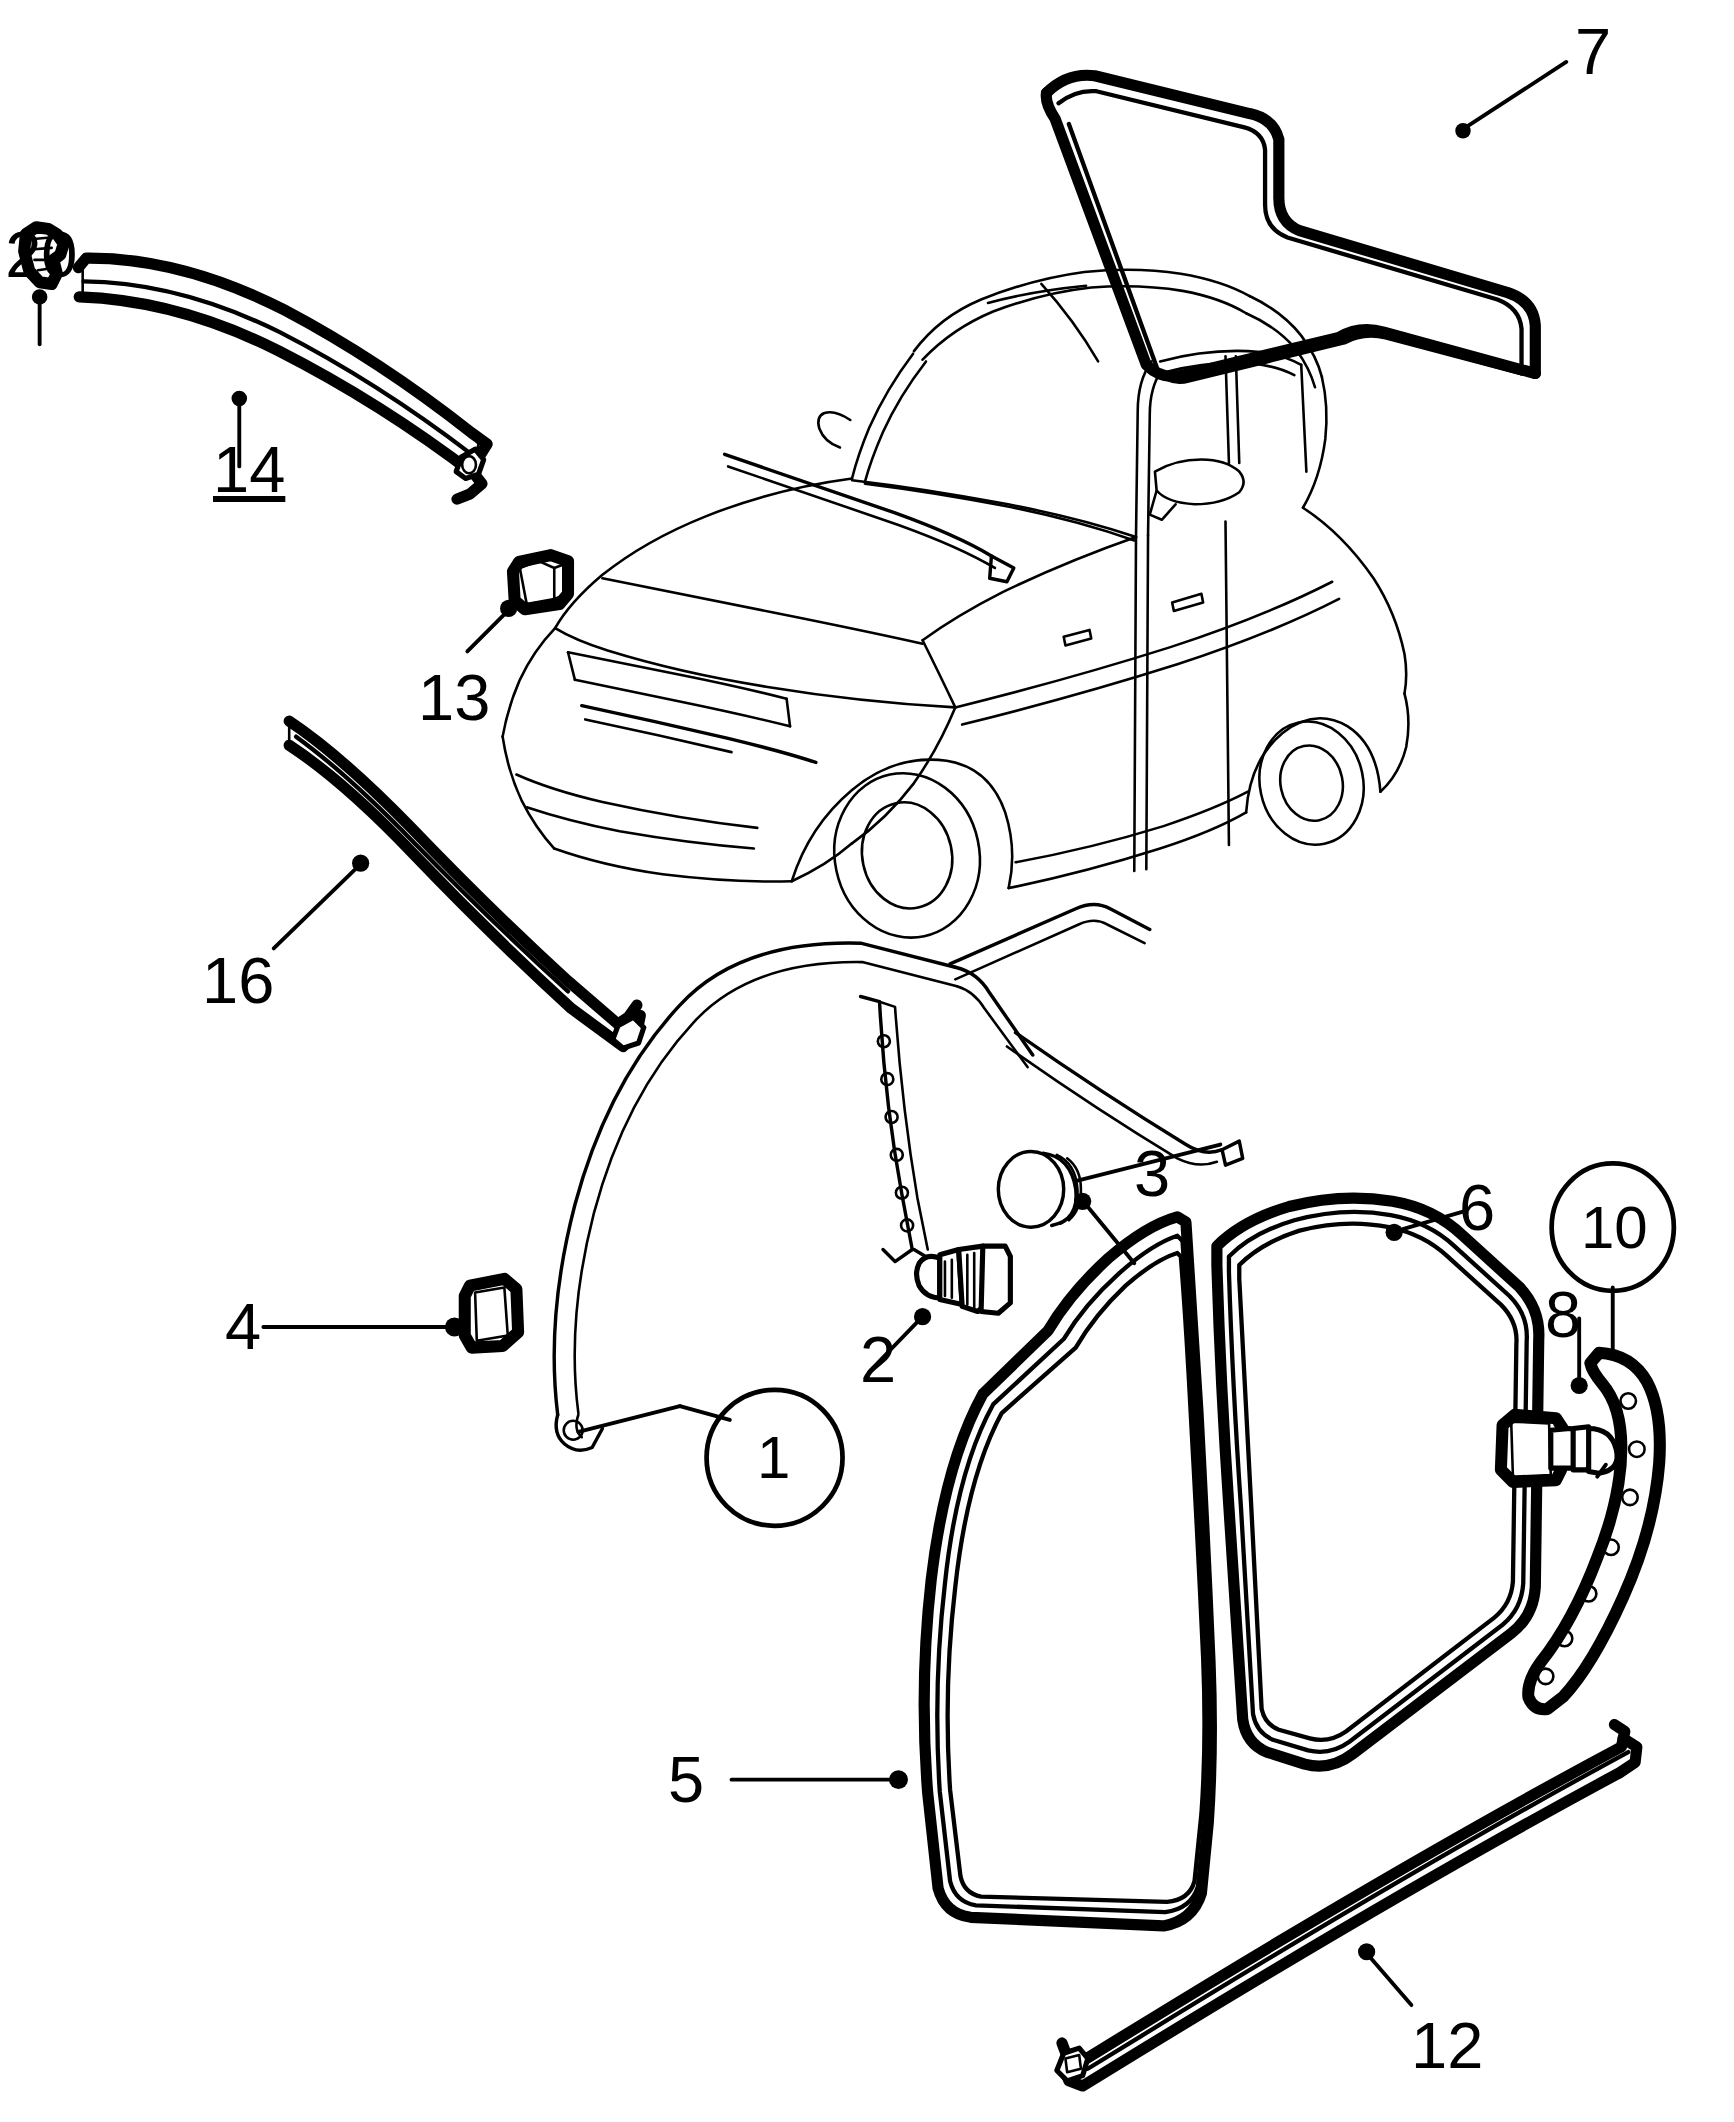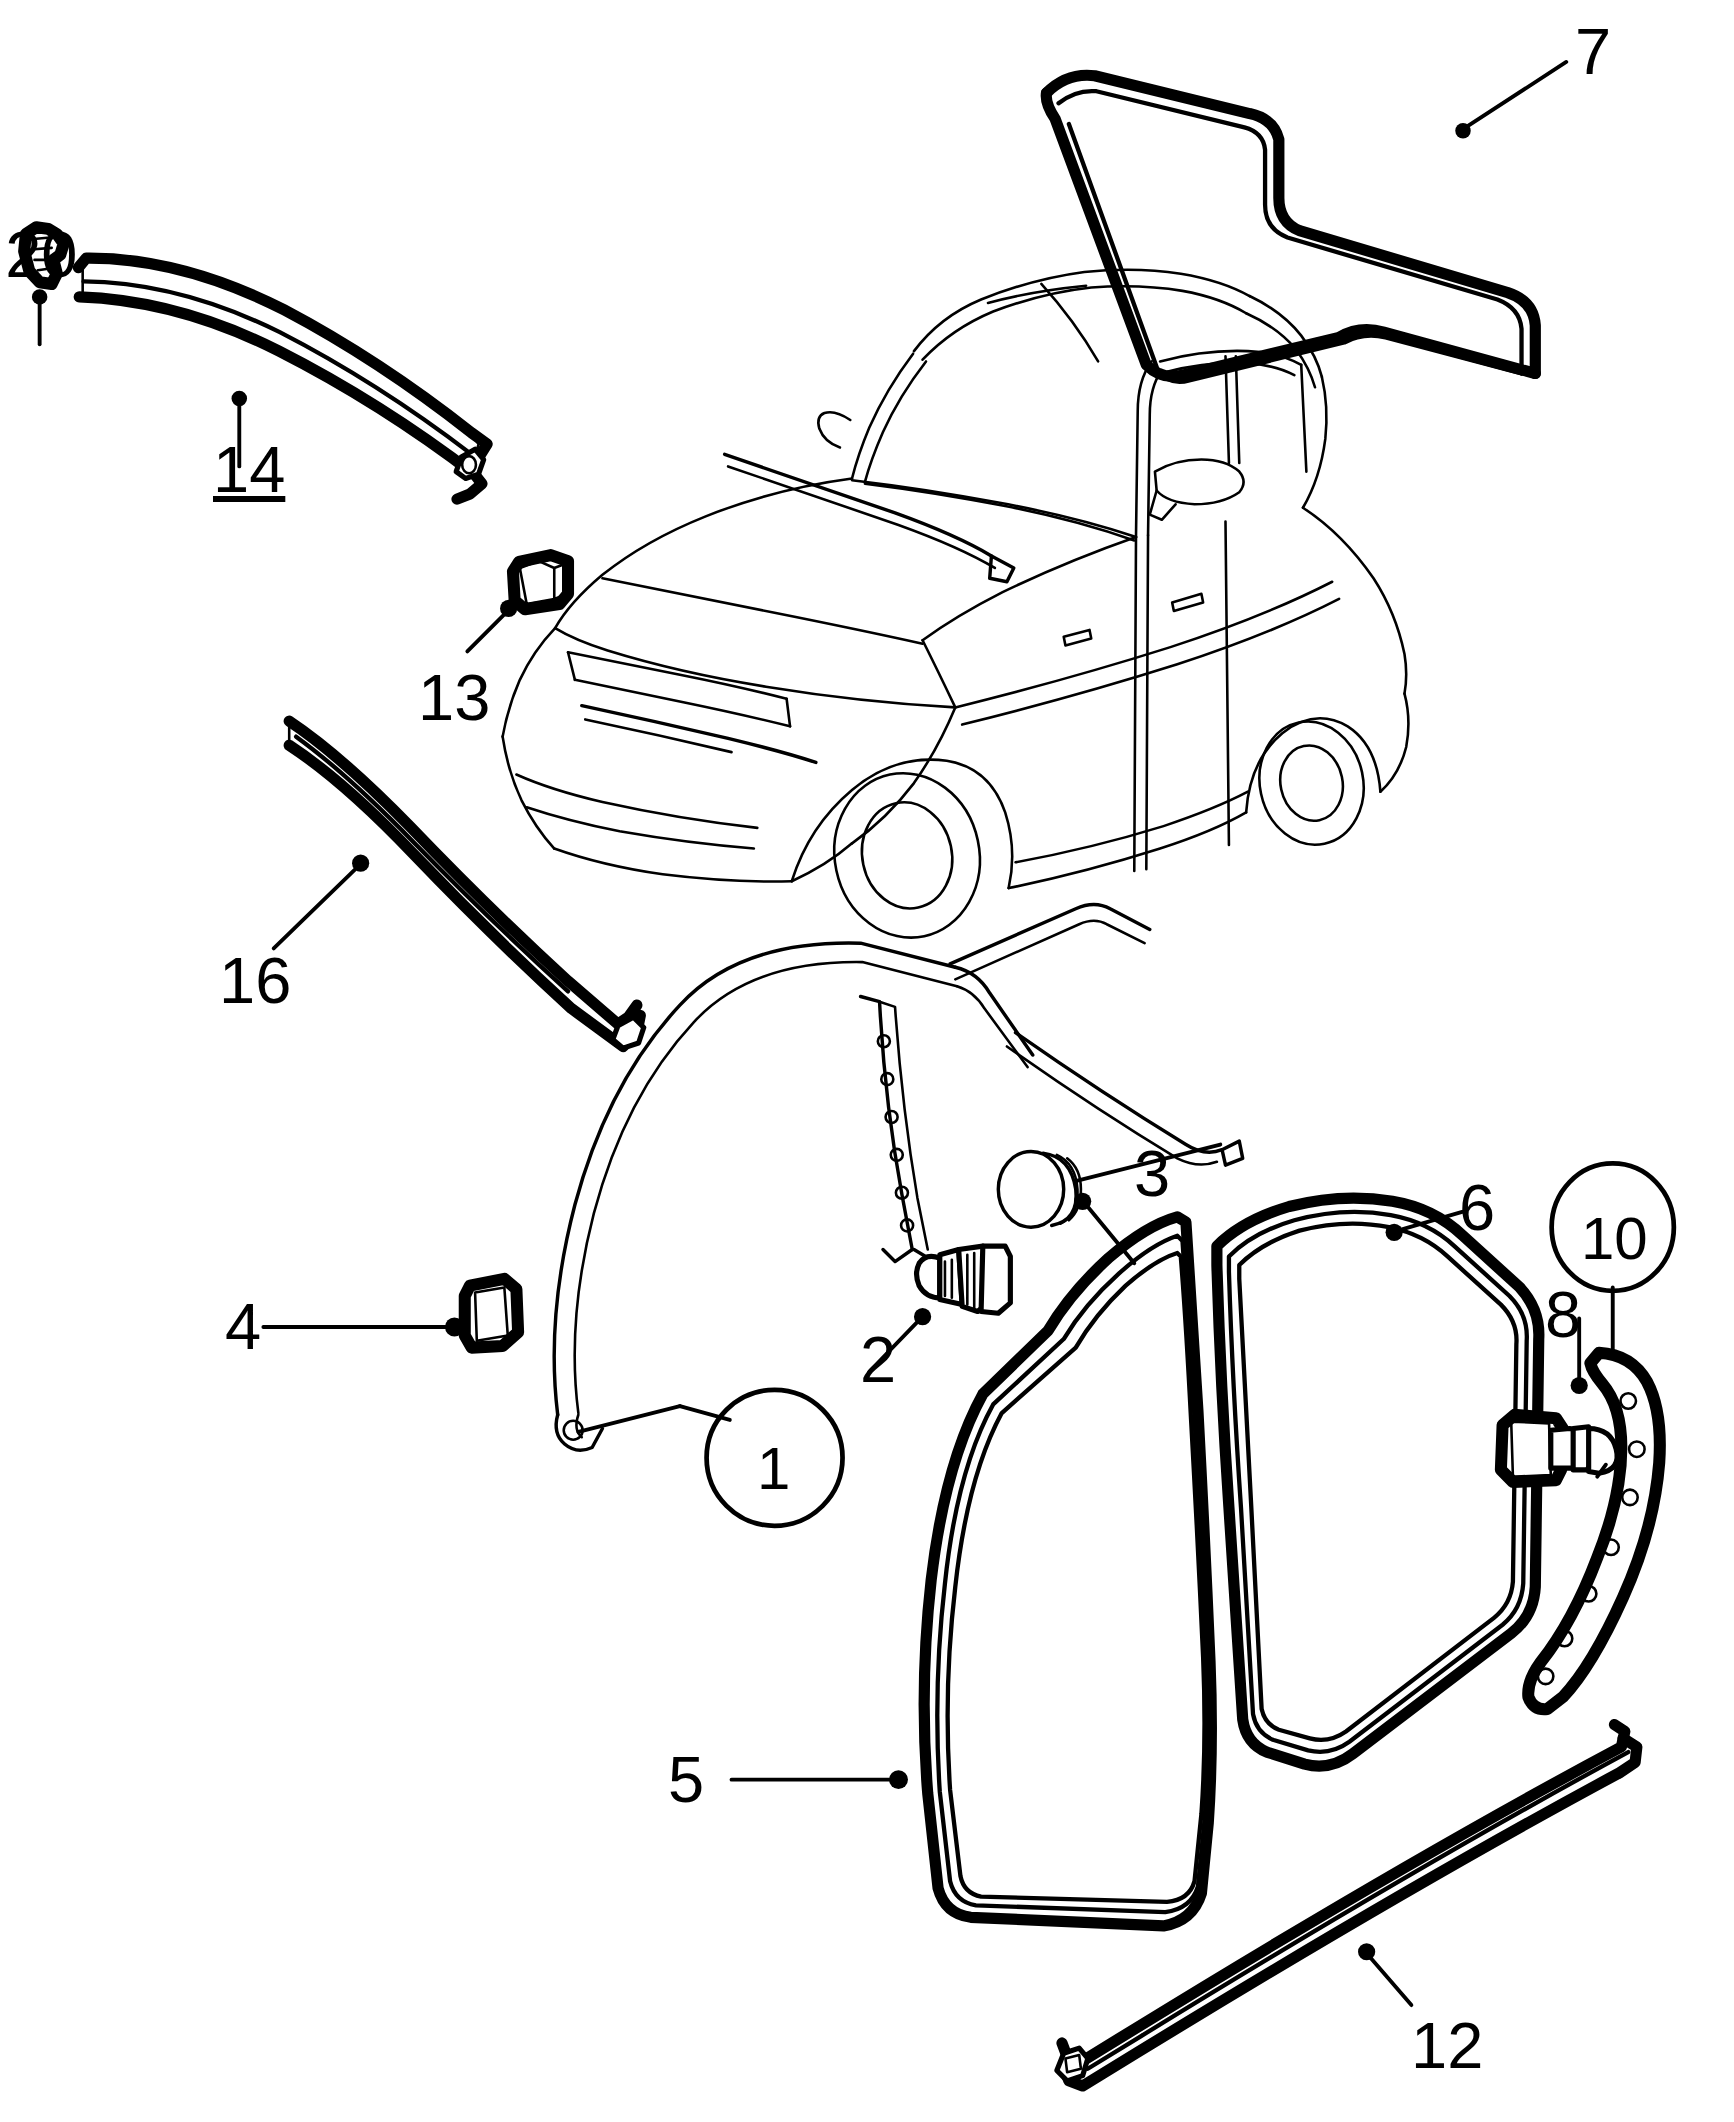--- a/index.html
+++ b/index.html
@@ -22,21 +22,20 @@
     user-select:none;
   }
   .circlenum{
     position:absolute;
     font-family:"Liberation Sans", sans-serif;
     font-size:60px;
     line-height:60px;
     color:#000;
     white-space:nowrap;
     user-select:none;
-    margin-top:11px;
   }
   .footer{
     position:absolute;
     right:34px;
     bottom:15.5px;
     text-align:right;
     font-family:"Liberation Sans", sans-serif;
     font-size:48px;
     line-height:53px;
     white-space:pre;
@@ -344,21 +343,21 @@
       <path class="lnt" d="M1238 2392 L1254 2388 L1256 2404 L1240 2408 Z"></path>
     </g>
     <circle class="dot" cx="1588" cy="2268" r="10"></circle>
     <line class="lead" x1="1590" y1="2272" x2="1640" y2="2330"></line>
 
   </svg>
 
   <div class="callnum" style="left:5.2px;  top:222px;">20</div>
   <div class="callnum" style="left:213px;top:437px;text-decoration:underline;">14</div>
   <div class="callnum" style="left:418px;top:654px;margin-top:11px;">13</div>
-  <div class="callnum" style="left:219px;top:948px;text-align:right;">16</div>
+  <div class="callnum" style="left:202px;top:948px;text-align:right;">16</div>
   <div class="callnum" style="left:1575px;top:19px;">7</div>
   <div class="callnum" style="left:225px;top:1294px;">4</div>
   <div class="callnum" style="left:860px;top:1327px;">2</div>
   <div class="callnum" style="left:1134px;top:1141px;">3</div>
   <div class="callnum" style="left:1459px;top:1175px;">6</div>
   <div class="callnum" style="left:1545px;top:1282px;">8</div>
   <div class="callnum" style="left:668px;top:1747px;">5</div>
   <div class="callnum" style="left:1411px;top:2013px;text-align:right;">12</div>
 
   <div class="circlenum" style="left:757px; top:1428px;">1</div>

